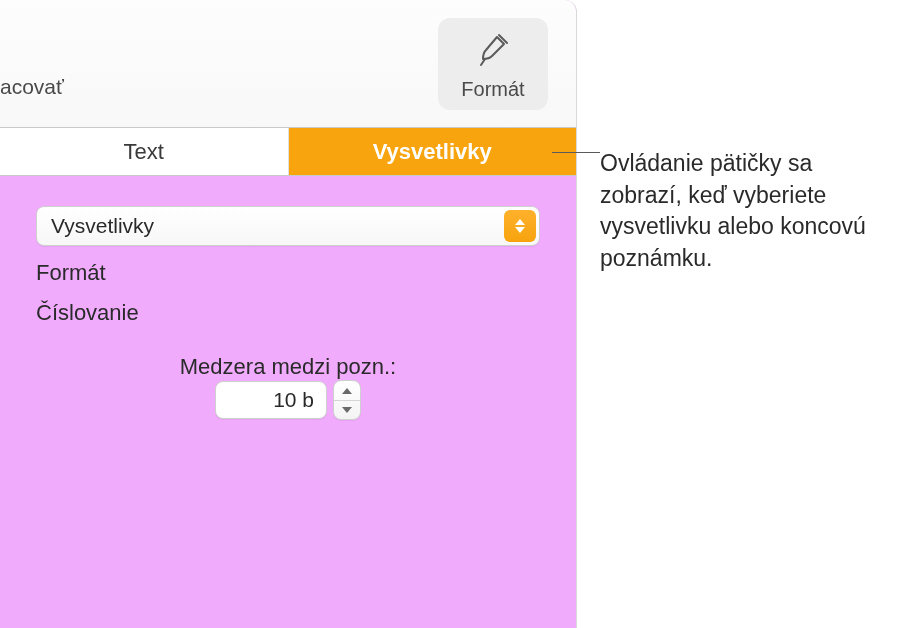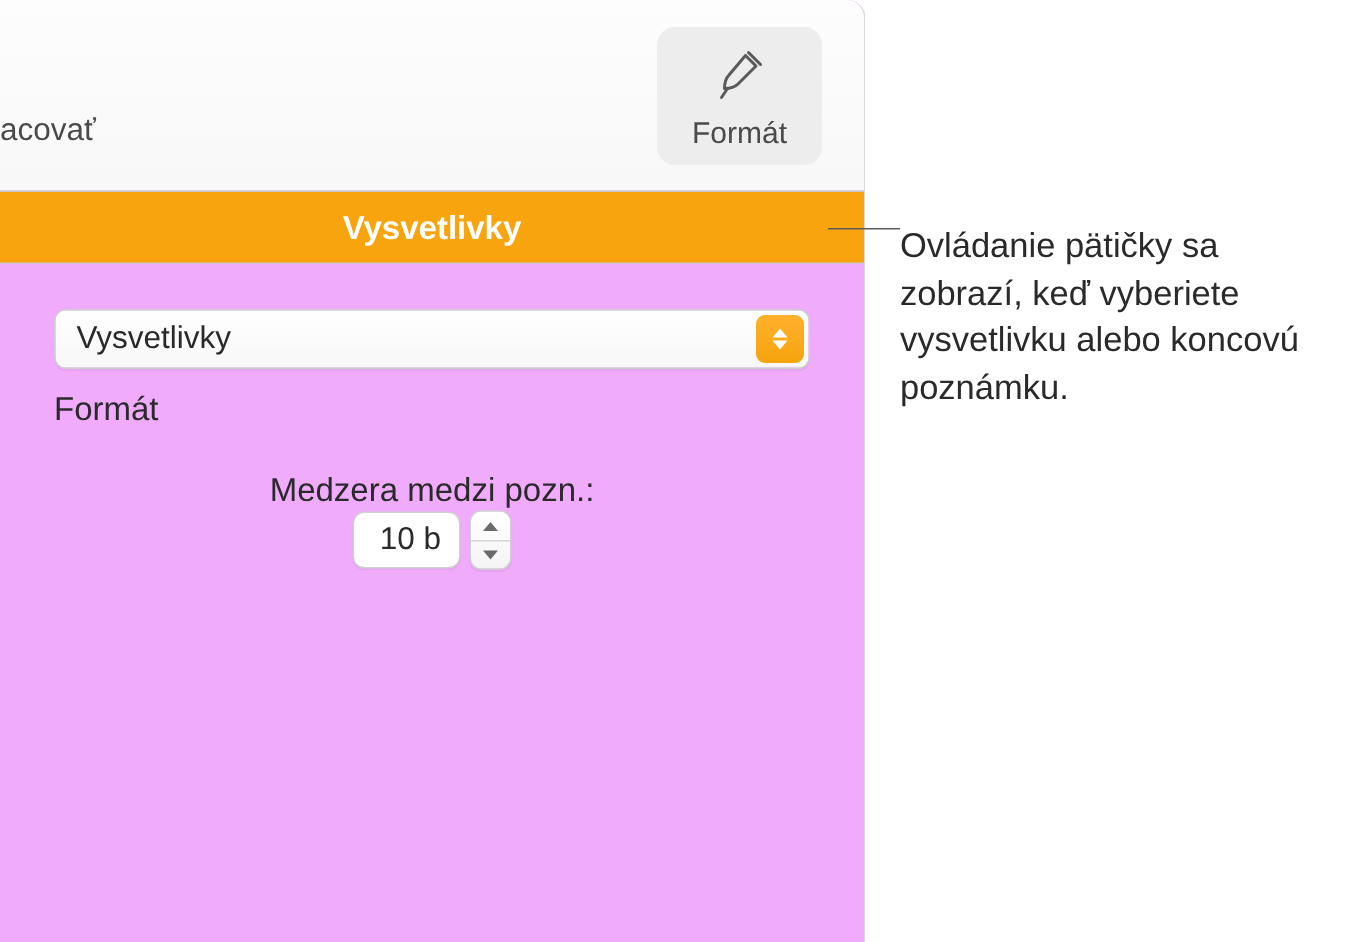--- a/index.html
+++ b/index.html
@@ -153,21 +153,21 @@
     .spacer-row .label {
       font-size: 22px;
       color: #2a2a2a;
     }
     .stepper {
       display: flex;
       align-items: center;
       gap: 6px;
     }
     .stepper .num-field {
-      width: 72px;
+      width: 112px;
       height: 38px;
       border: 1px solid #cfcfcf;
       border-radius: 8px;
       background: #ffffff;
       display: flex;
       align-items: center;
       justify-content: flex-end;
       padding: 0 12px;
       font-size: 21px;
       color: #2a2a2a;
@@ -234,20 +234,23 @@
               <path d="M11 27 l-4 6"></path>
             </g>
           </svg>
         </div>
         <div class="label">Formát</div>
       </div>
     </div>
   </div>
 
   <div class="tabs">
+    <div class="tab">
+      <span>Text</span>
+    </div>
     <div class="tab active">
       <span>Vysvetlivky</span>
     </div>
   </div>
 
   <div class="body">
 
     <div class="field">
       <div class="select">
         <span class="value">Vysvetlivky</span>
@@ -256,20 +259,21 @@
           <span class="chev down"></span>
         </div>
       </div>
     </div>
 
     <div class="field">
       <span class="field-label">Formát</span>
     </div>
 
     <div class="field">
+      <span class="field-label">Číslovanie</span>
     </div>
 
     <div class="spacer-row">
       <span class="label">Medzera medzi pozn.:</span>
       <div class="stepper">
         <div class="num-field">
           <span>10 b</span>
         </div>
         <div class="step-btns">
           <div class="step">

